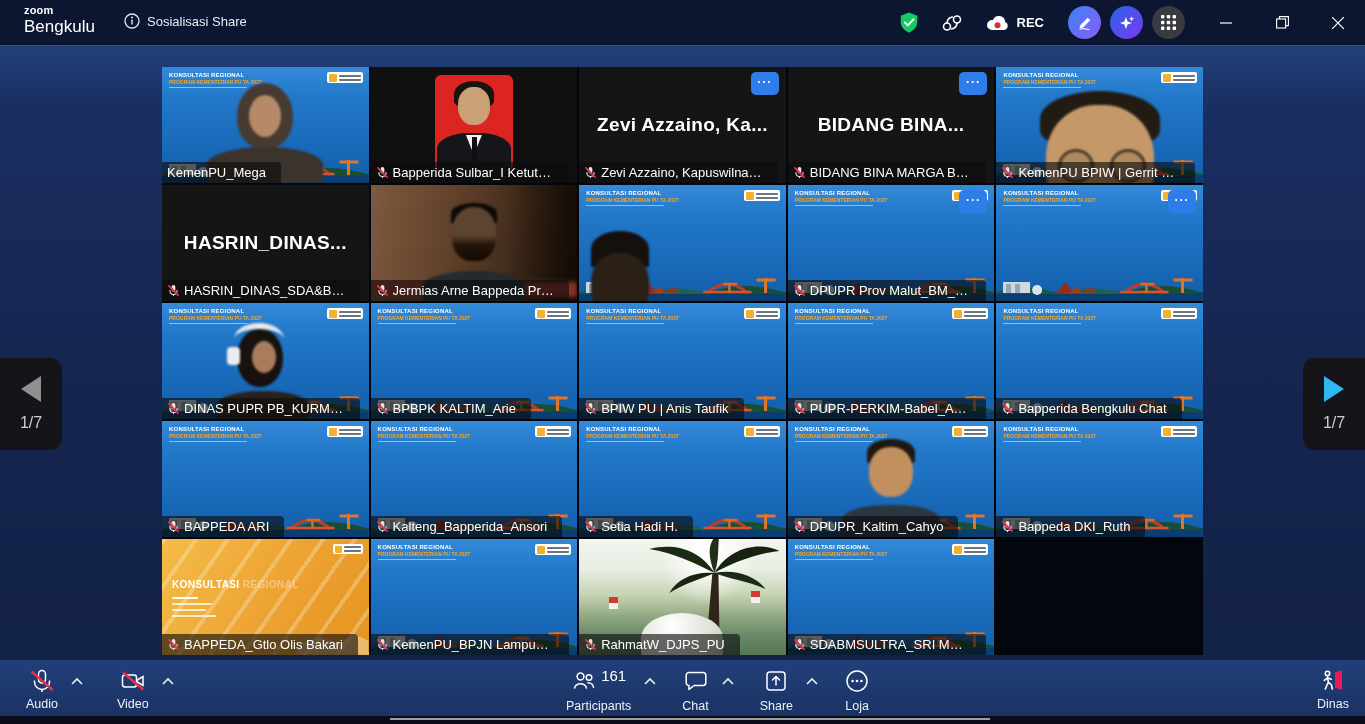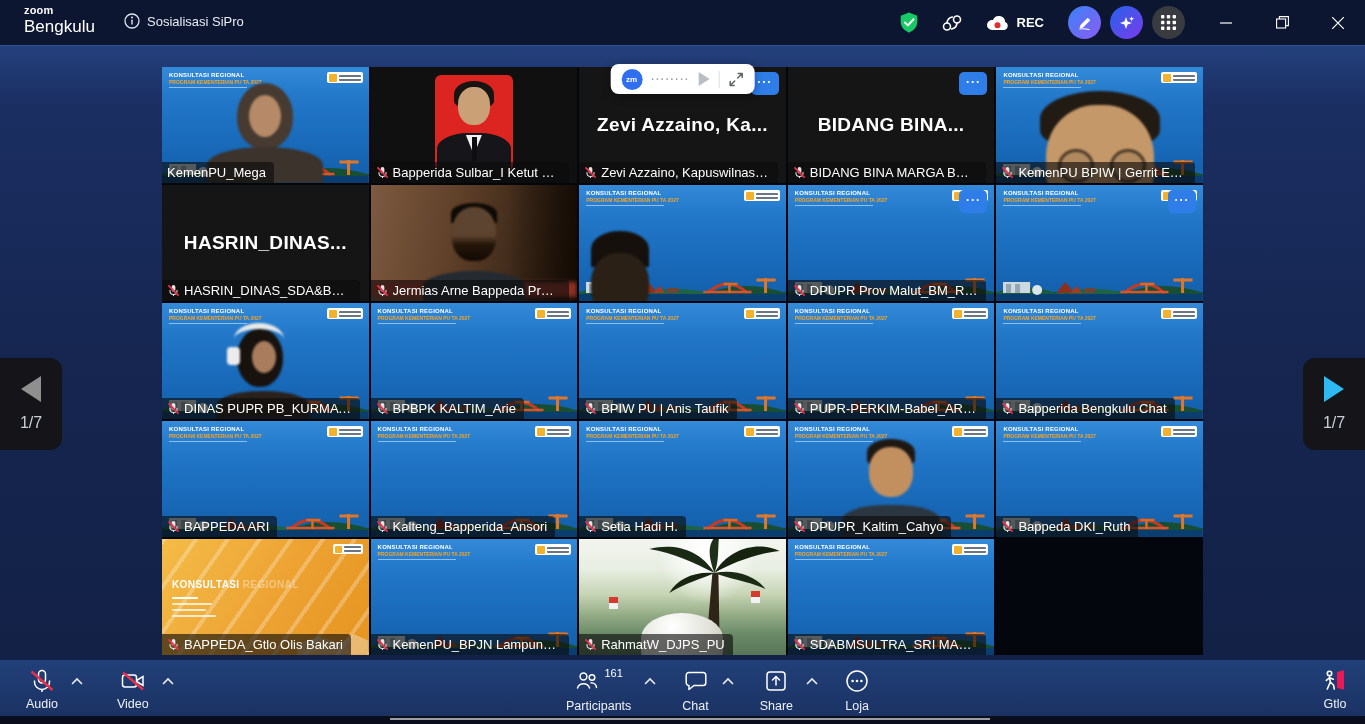--- a/index.html
+++ b/index.html
@@ -140,21 +140,21 @@
   .p-man-right .pe-acc2{display:block;left:56%;top:38px;width:14px;height:13px;margin-left:2px;border:2px solid #23201b;border-radius:50%;}
   .p-man-right .pe-face{display:block;left:56%;top:58px;width:14px;height:11px;margin-left:-7px;background:#241709;border-radius:40%;}
   .p-man-right .pe-body{display:block;left:56%;bottom:0;width:86px;height:26px;margin-left:-43px;background:#cdd3d8;border-radius:45% 45% 0 0;}
 
   
   .tile-menu{display:none;position:absolute;top:5px;right:7px;width:28px;height:23px;background:#2e7de9;
     border-radius:5px;color:#fff;font-size:12px;font-weight:bold;letter-spacing:1px;
     text-align:center;line-height:21px;z-index:5;cursor:pointer;}
   .has-menu .tile-menu{display:block;}
   .name-label{position:absolute;left:0;bottom:0;display:flex;align-items:center;gap:4px;
-    background:rgba(12,12,12,.62);padding:3px 8px 3px 5px;border-radius:0 4px 0 0;max-width:96%;z-index:4;box-sizing:border-box;}
+    background:rgba(12,12,12,.62);padding:3px 15px 3px 5px;border-radius:0 4px 0 0;max-width:96%;z-index:4;box-sizing:border-box;}
   .name-label .nm{color:#fff;font-size:13px;white-space:nowrap;overflow:hidden;text-overflow:ellipsis;}
   .mic-off{width:13px;height:13px;flex:none;}
 
   
   .float-pill{position:absolute;left:50%;top:18px;transform:translateX(-50%);height:30px;background:#fff;
     border-radius:8px;display:flex;align-items:center;gap:9px;padding:0 11px;z-index:20;
     box-shadow:0 2px 8px rgba(0,0,0,.35);}
   .zm-badge{width:21px;height:21px;border-radius:50%;background:#2f6fed;color:#fff;font-size:8px;font-weight:bold;
     display:flex;align-items:center;justify-content:center;}
   .pill-dots{color:#9aa0a6;font-size:10px;font-weight:bold;letter-spacing:1.5px;}
@@ -172,21 +172,21 @@
 
   
   .toolbar{position:absolute;left:0;top:660px;width:100%;height:56px;
     background:linear-gradient(180deg,#214079 0%,#1b3263 100%);z-index:15;}
   .tb-btn{display:flex;flex-direction:column;align-items:center;gap:3px;color:#eef1f7;font-size:12.5px;cursor:pointer;}
   .unit{display:flex;align-items:flex-start;}
   .chev{margin:9px 0 0 13px;cursor:pointer;}
   .tb-left{position:absolute;left:26px;top:8px;display:flex;gap:34px;}
   .tb-center{position:absolute;left:566px;top:8px;display:flex;gap:26px;}
   .iconrow{display:flex;align-items:flex-start;gap:4px;height:28px;}
-  .pcount{font-size:11px;margin-top:-1px;color:#fff;}
+  .pcount{font-size:15px;margin-top:-1px;color:#fff;}
   .tb-leave{position:absolute;right:16px;top:8px;}
   .bottom-strip{position:absolute;left:0;top:716px;width:100%;height:8px;background:#0a0e1c;z-index:16;}
   .win-edge{position:absolute;left:390px;top:718px;width:600px;height:2px;background:#cfcfcf;opacity:.75;z-index:17;}
   svg{display:block;}
 </style>
 </head>
 <body>
 
 <div id="app">
 
@@ -194,21 +194,21 @@
     <div class="brand">
       <div class="b1">zoom</div>
       <div class="b2">Bengkulu</div>
     </div>
     <div class="meet-info">
       <svg width="16" height="16" viewBox="0 0 16 16">
         <circle cx="8" cy="8" r="7" fill="none" stroke="#dfe4ee" stroke-width="1.3"></circle>
         <circle cx="8" cy="4.6" r="1" fill="#dfe4ee"></circle>
         <rect x="7.3" y="6.6" width="1.4" height="5.2" rx=".7" fill="#dfe4ee"></rect>
       </svg>
-      <span>Sosialisasi SiPro</span>
+      <span>Sosialisasi Share</span>
     </div>
 
     <div class="tb-right">
       <svg class="shield" width="22" height="24" viewBox="0 0 24 26">
         <path d="M12 1.5 L21 5 v7 c0 5.5-4 9.5-9 11.5 C7 21.5 3 17.5 3 12 V5 Z" fill="#17c964"></path>
         <polyline points="7.5,12.5 10.8,15.6 16.8,9" fill="none" stroke="#fff" stroke-width="2.2" stroke-linecap="round" stroke-linejoin="round"></polyline>
       </svg>
       <svg width="24" height="22" viewBox="0 0 24 22">
         <g fill="none" stroke="#fff" stroke-width="1.6" stroke-linecap="round">
           <circle cx="7" cy="14.5" r="3.5"></circle>
@@ -1100,32 +1100,20 @@
         <rect x="5" y="1.2" width="4" height="7" rx="2" fill="#e6e6e6"></rect>
         <path d="M3.2 6.5 v1 a3.8 3.8 0 0 0 7.6 0 v-1" stroke="#e6e6e6" stroke-width="1.1" fill="none"></path>
         <line x1="7" y1="11.3" x2="7" y2="13" stroke="#e6e6e6" stroke-width="1.1"></line>
         <line x1="1.5" y1="1.5" x2="12.5" y2="12.5" stroke="#e8304a" stroke-width="2"></line>
       </svg>
       <span class="nm">SDABMSULTRA_SRI MARDAYA...</span>
     </div>
   </div>
       </div>
 
-    <div class="float-pill">
-      <div class="zm-badge">zm</div>
-      <span class="pill-dots">········</span>
-      <div class="play-tri"></div>
-      <div class="pill-div"></div>
-      <svg width="15" height="15" viewBox="0 0 15 15">
-        <g stroke="#5f6368" stroke-width="1.5" fill="none" stroke-linecap="round">
-          <path d="M9 6 L13.5 1.5 M13.5 1.5 h-4 M13.5 1.5 v4"></path>
-          <path d="M6 9 L1.5 13.5 M1.5 13.5 h4 M1.5 13.5 v-4"></path>
-        </g>
-      </svg>
-    </div>
 
     <div class="nav nav-left">
       <div class="tri-l"></div>
       <div class="pg">1/7</div>
     </div>
     <div class="nav nav-right">
       <div class="tri-r"></div>
       <div class="pg">1/7</div>
     </div>
   </div>
@@ -1233,20 +1221,20 @@
     <div class="tb-leave">
       <div class="tb-btn">
         <svg width="28" height="26" viewBox="0 0 28 26">
           <polygon points="16,4 23,2.2 23,21.8 16,20" fill="#e81a58"></polygon>
           <g fill="none" stroke="#fff" stroke-width="1.6" stroke-linecap="round" stroke-linejoin="round">
             <circle cx="8.5" cy="5.5" r="2.2"></circle>
             <path d="M8.5 9 l.8 5 M9.3 14 l-3 7 M9.3 14 l3.2 3 .8 4"></path>
             <path d="M8.5 9.8 l-3.2 2.6 M8.5 9.8 l3.8 1.4"></path>
           </g>
         </svg>
-        <span>Gtlo</span>
+        <span>Dinas</span>
       </div>
     </div>
   </div>
 
   <div class="bottom-strip"></div>
   <div class="win-edge"></div>
 </div>
 
 </body></html>

